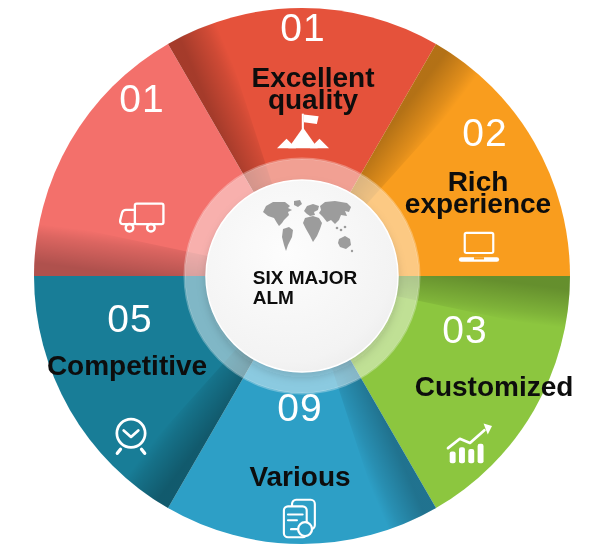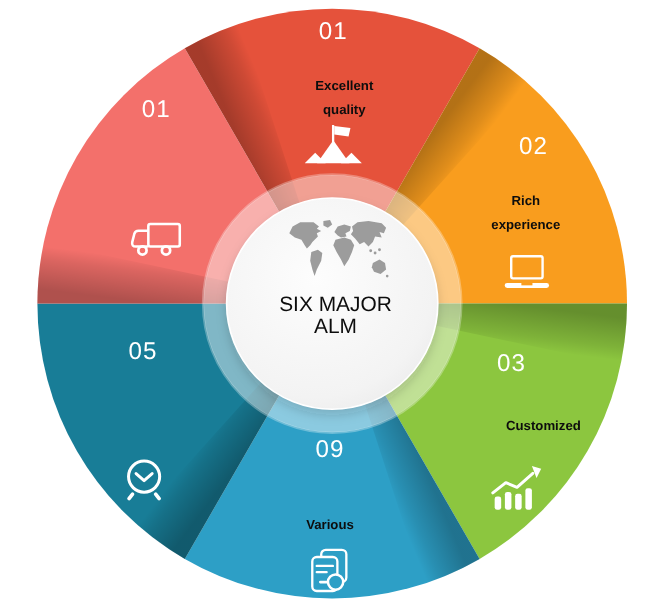--- a/index.html
+++ b/index.html
@@ -3,31 +3,31 @@
 <meta charset="utf-8">
 <style>
   html,body{margin:0;padding:0;background:#fff;}
   .stage{
     position:relative;width:603px;height:546px;overflow:hidden;background:#fff;
     font-family:"Liberation Sans",sans-serif;
   }
   .stage svg.wheel{position:absolute;left:0;top:0;}
   .seg-num{
     position:absolute;transform:translate(-50%,-50%);
-    color:#fff;font-size:22px;font-weight:400;letter-spacing:1px;white-space:nowrap;
+    color:#fff;font-size:39px;font-weight:400;letter-spacing:1px;white-space:nowrap;
   }
   .seg-label{
     position:absolute;transform:translate(-50%,-50%);
-    color:#0d0d0d;font-size:12px;font-weight:700;line-height:22px;text-align:center;white-space:nowrap;
+    color:#0d0d0d;font-size:28px;font-weight:700;line-height:22px;text-align:center;white-space:nowrap;
   }
   .seg-label span{display:block;}
   .seg-icon{position:absolute;transform:translate(-50%,-50%);}
   .center-title{
     position:absolute;left:305px;top:288px;transform:translate(-50%,-50%);
-    color:#0d0d0d;font-size:19px;font-weight:400;line-height:20px;text-align:center;white-space:nowrap;
+    color:#0d0d0d;font-size:19px;font-weight:700;line-height:20px;text-align:left;white-space:nowrap;
   }
   .center-title span{display:block;}
 </style>
 </head>
 <body>
 
 <div class="stage">
 
   <svg class="wheel" width="603" height="546" viewBox="0 0 603 546">
     <defs>
@@ -156,20 +156,21 @@
     <rect x="16" y="2" width="28" height="36" rx="5" fill="none" stroke="#fff" stroke-width="2.6"></rect>
     <rect x="6" y="10" width="28" height="38" rx="5" stroke="#fff" stroke-width="2.6" fill="#2d9fc6"></rect>
     <line x1="11" y1="20" x2="29" y2="20" stroke="#fff" stroke-width="2.6" stroke-linecap="round"></line>
     <line x1="11" y1="27" x2="22" y2="27" stroke="#fff" stroke-width="2.6" stroke-linecap="round"></line>
     <circle cx="32" cy="38" r="8.5" stroke="#fff" stroke-width="2.8" fill="#2d9fc6"></circle>
     <line x1="23" y1="38" x2="15" y2="38" stroke="#fff" stroke-width="3" stroke-linecap="round"></line>
   </svg>
 
   <div class="seg-num" style="left:130px;top:319px">05</div>
   <div class="seg-label" style="left:127px;top:366px">
+    <span>Competitive</span>
   </div>
   <svg class="seg-icon" style="left:131px;top:436px" width="44" height="42" viewBox="0 0 48 46">
     <circle cx="24" cy="20" r="15.5" fill="none" stroke="#fff" stroke-width="3"></circle>
     <polyline points="16,17 24,24 32,17" fill="none" stroke="#fff" stroke-width="3" stroke-linecap="round" stroke-linejoin="round"></polyline>
     <line x1="12.5" y1="37.5" x2="9" y2="42" stroke="#fff" stroke-width="3.6" stroke-linecap="round"></line>
     <line x1="35.5" y1="37.5" x2="39" y2="42" stroke="#fff" stroke-width="3.6" stroke-linecap="round"></line>
   </svg>
 
   <div class="seg-num" style="left:142px;top:99px">01</div>
   <svg class="seg-icon" style="left:142px;top:217px" width="50" height="36" viewBox="0 0 56 40">

